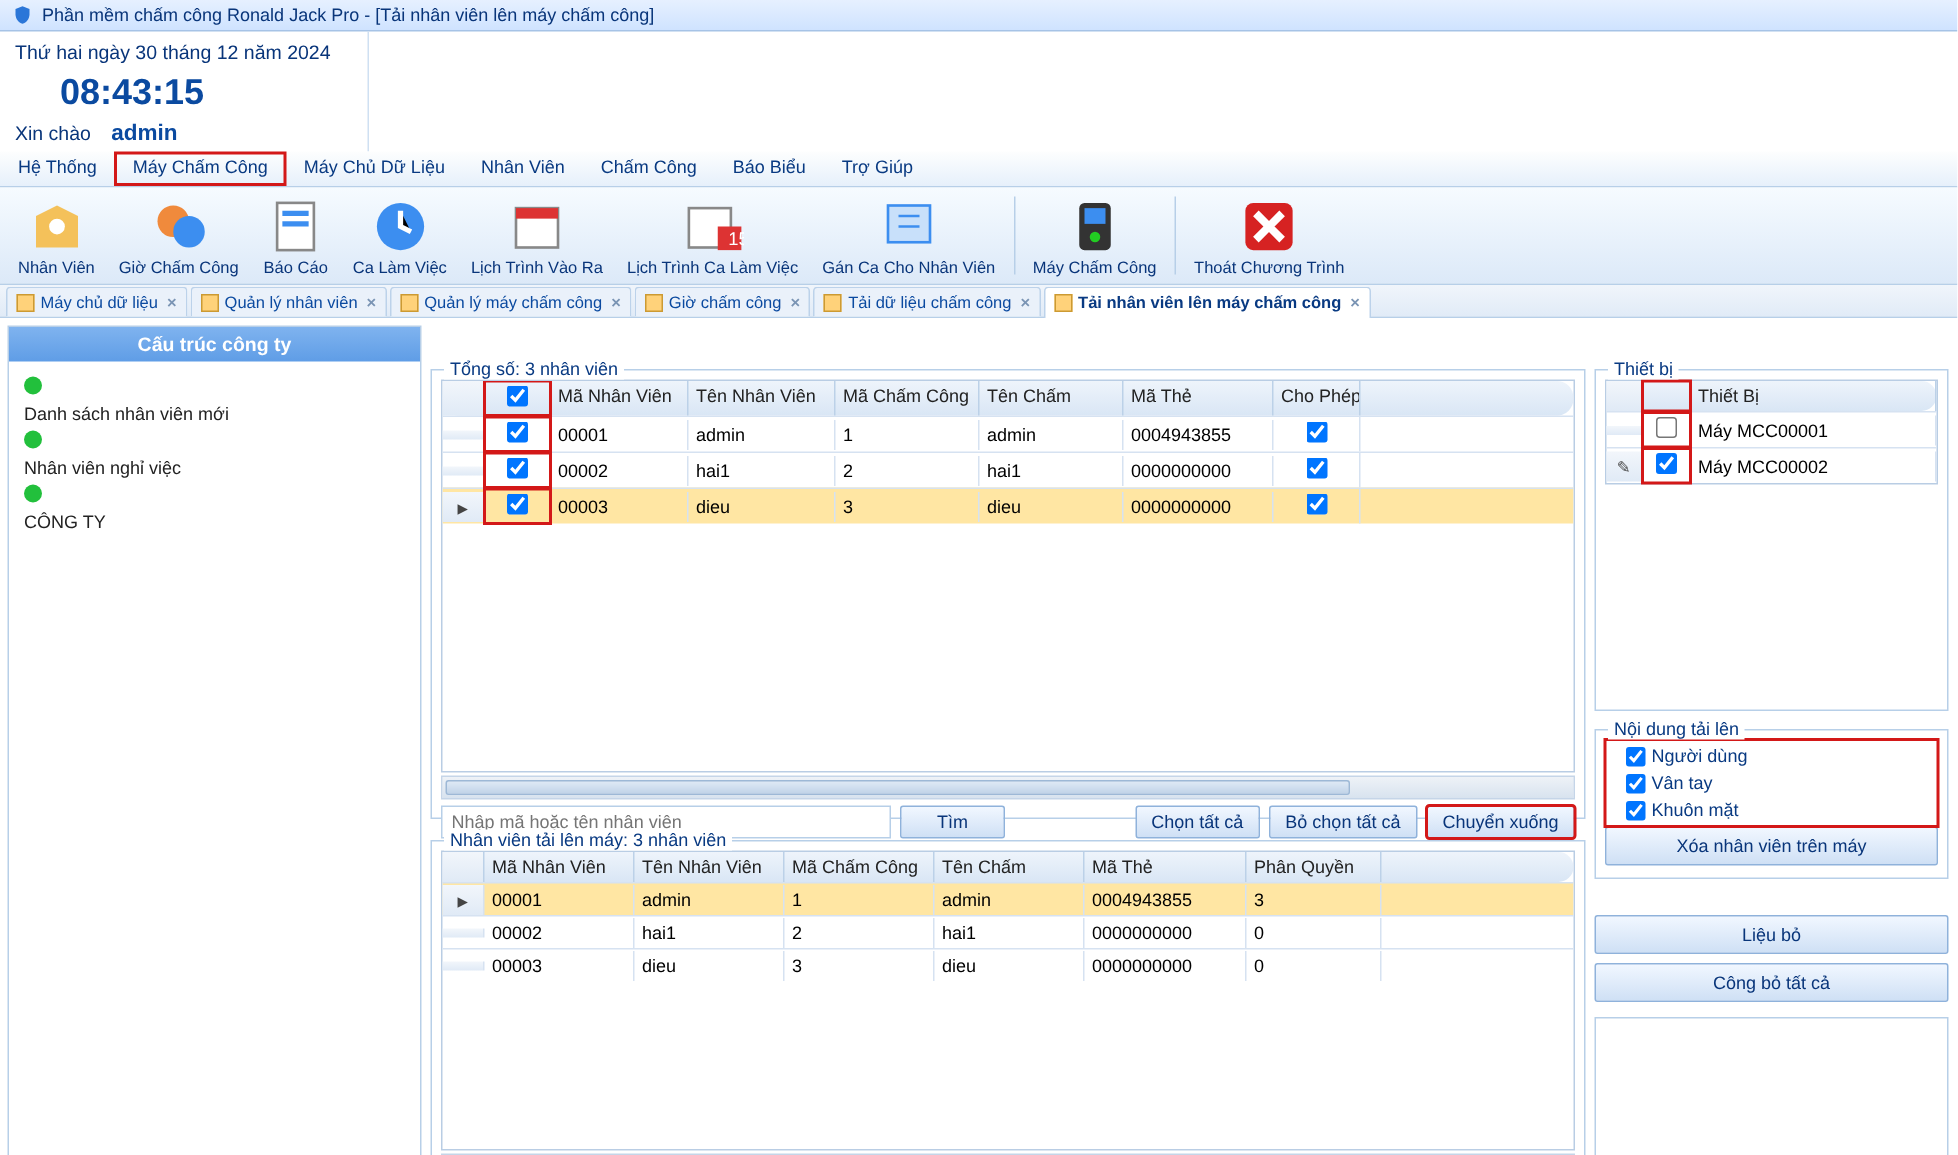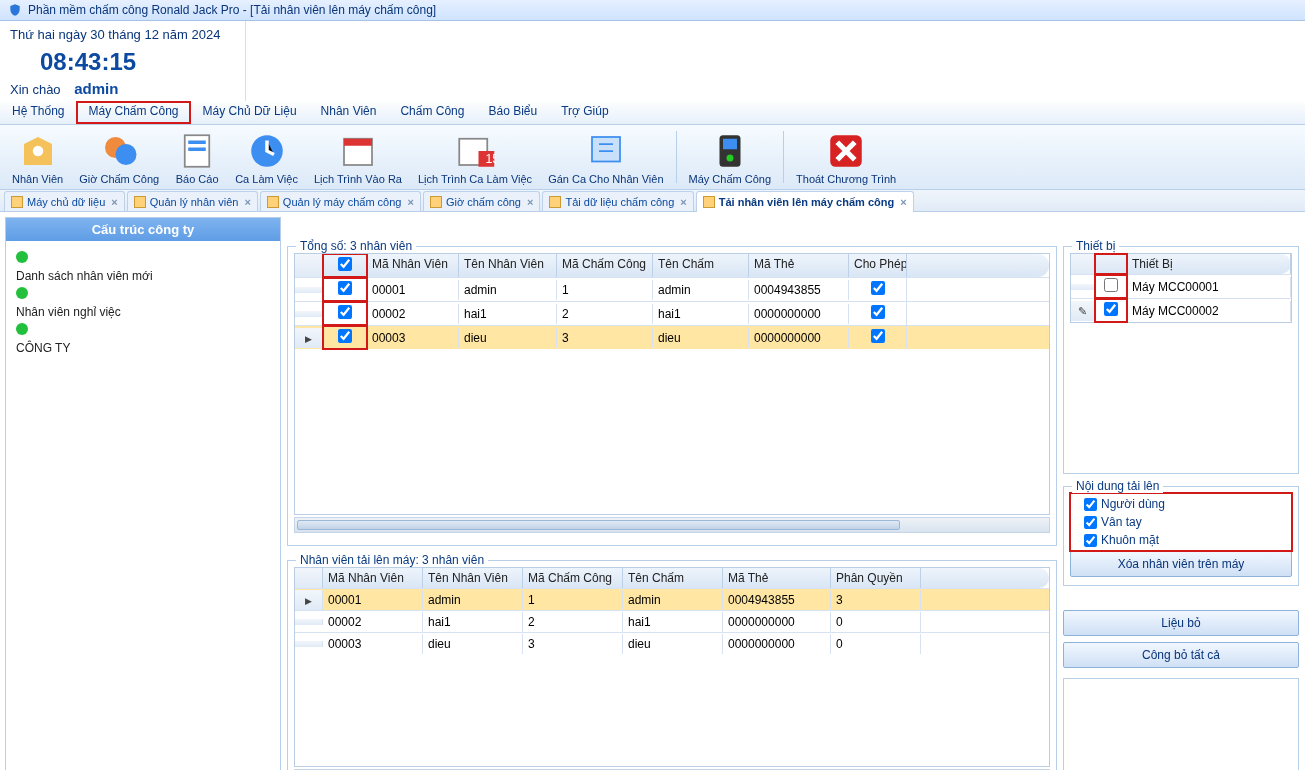--- a/index.html
+++ b/index.html
@@ -279,20 +279,28 @@
               <div class="gcell c3">dieu</div>
               <div class="gcell c4">3</div>
               <div class="gcell c5">dieu</div>
               <div class="gcell c6">0000000000</div>
               <div class="gcell c7"><input type="checkbox" class="chk" checked="" style=""></div>
             </div>
           </div>
         <div class="hsbar">
             <div class="thumb" style="width:80%;margin-left:2px"></div>
           </div>
+        <div class="filterrow">
+          <input class="tinput" style="width: 300px;" placeholder="Nhập mã hoặc tên nhân viên">
+          <button class="btn" style="width:70px">Tìm</button>
+          <div style="flex:1"></div>
+          <button class="btn">Chọn tất cả</button>
+          <button class="btn">Bỏ chọn tất cả</button>
+          <button class="btn red">Chuyển xuống</button>
+        </div>
       </div>
 
       <div class="fieldset" style="flex:1;margin-top:10px;min-height:238px">
         <span class="legend">Nhân viên tải lên máy: 3 nhân viên</span>
         <div class="grid grid2" id="grid2" style="height:200px;overflow:hidden">
             <div class="ghead">
               <div class="gcell c0 rowhdr"></div>
               <div class="gcell c1 ">Mã Nhân Viên</div>
               <div class="gcell c2 ">Tên Nhân Viên</div>
               <div class="gcell c3 ">Mã Chấm Công</div>

